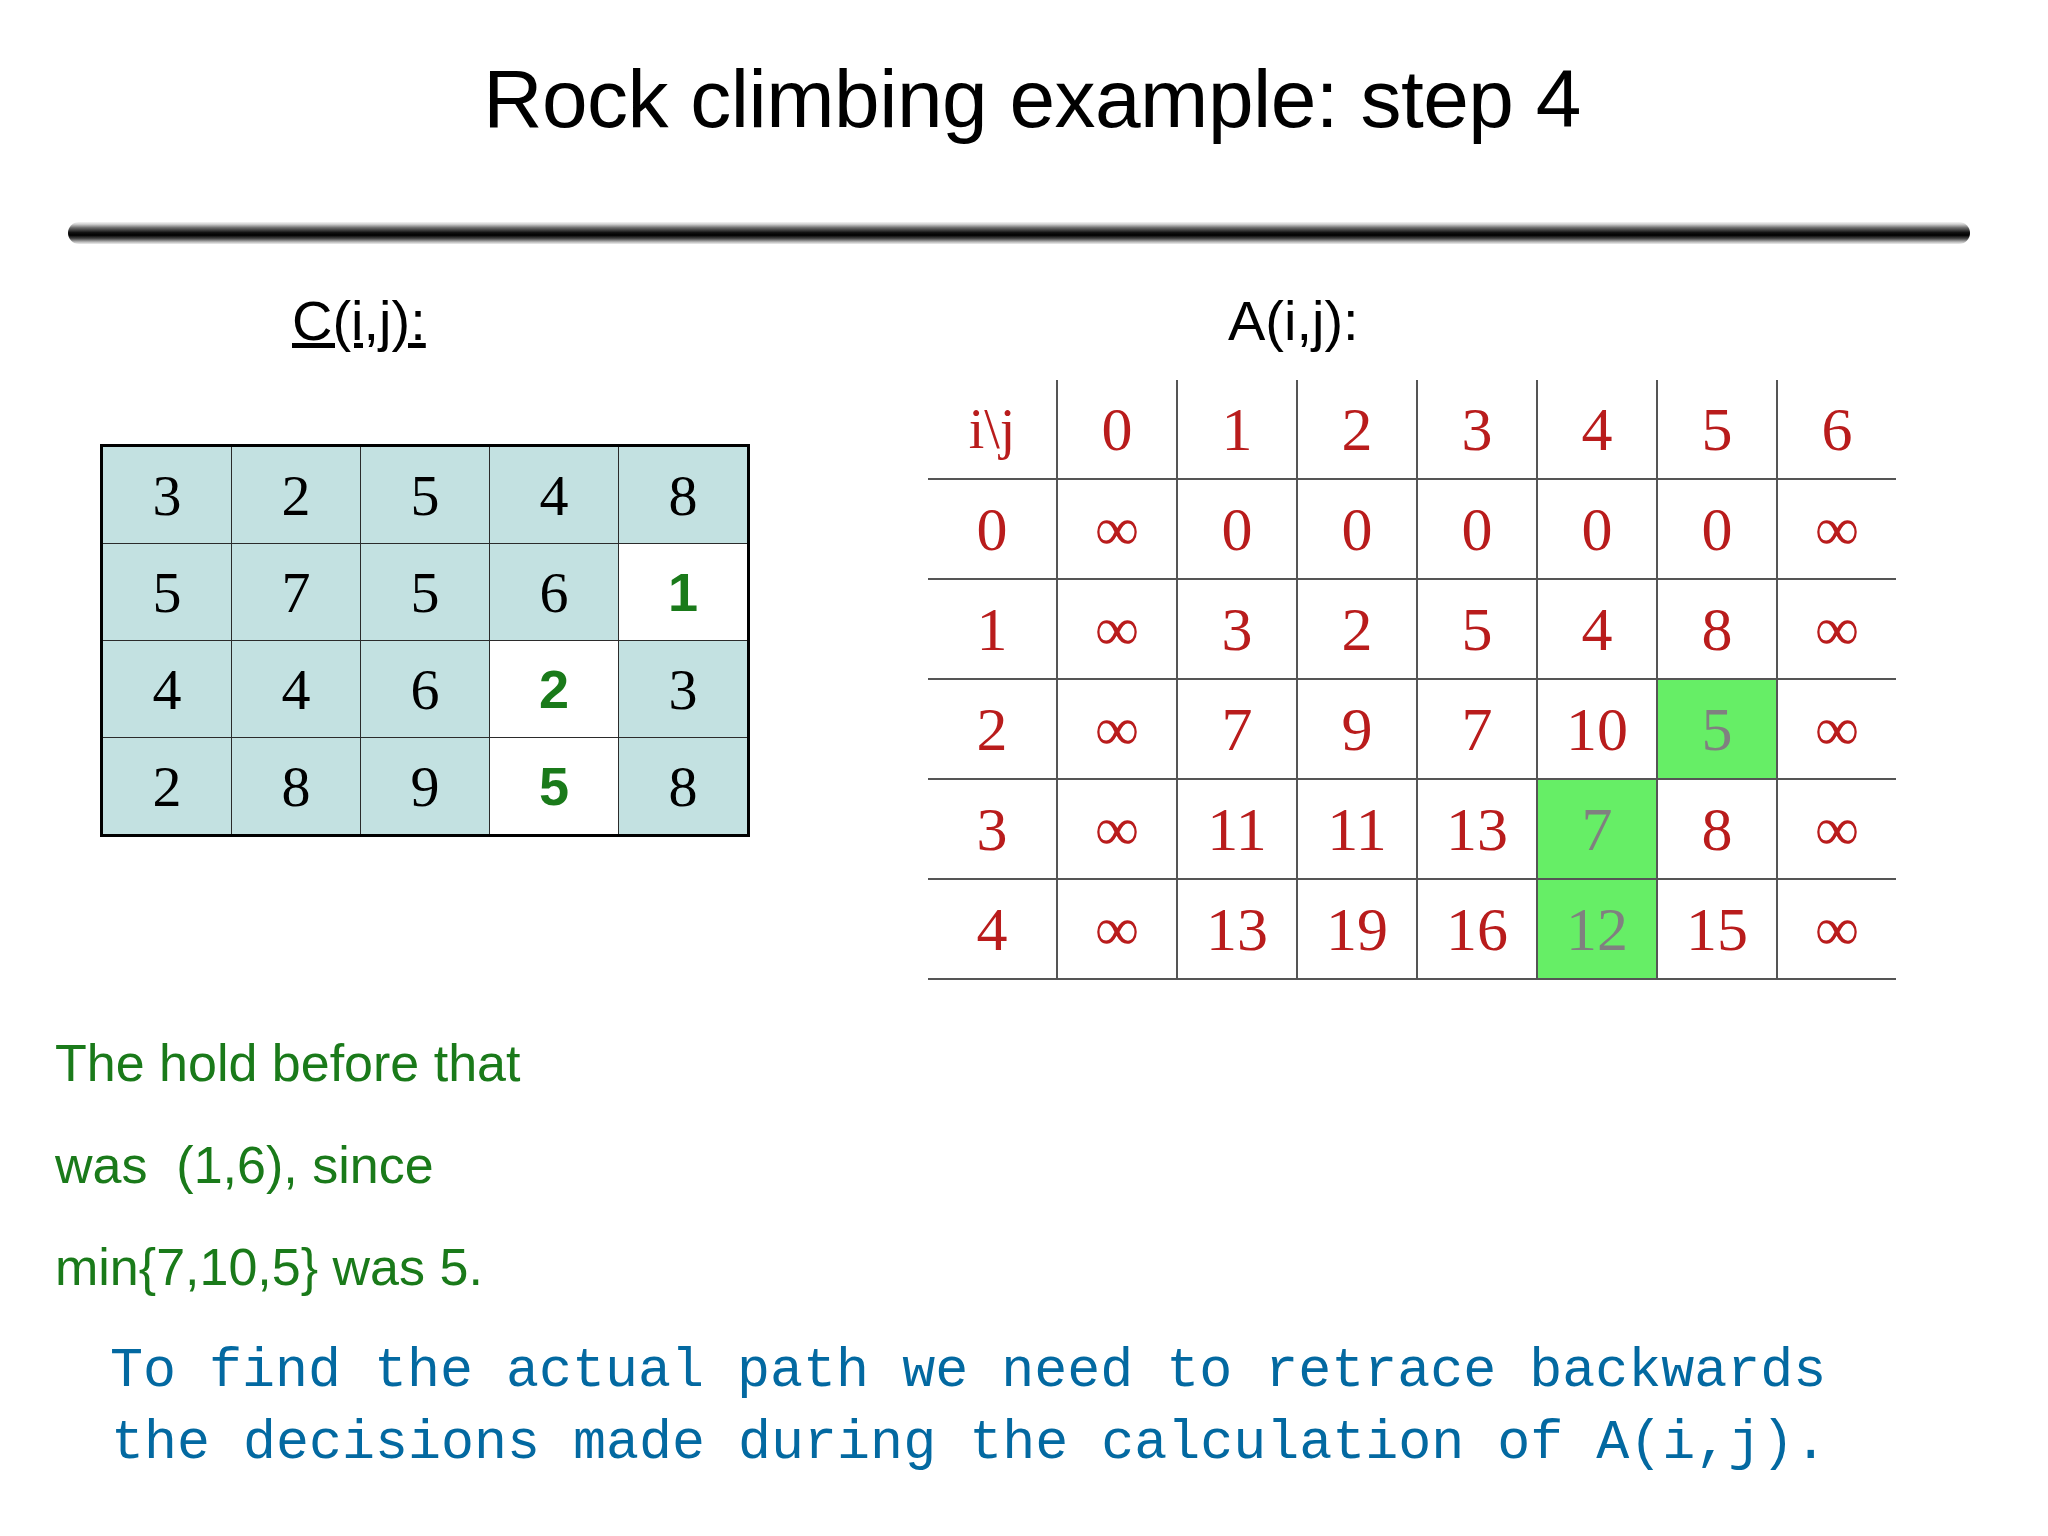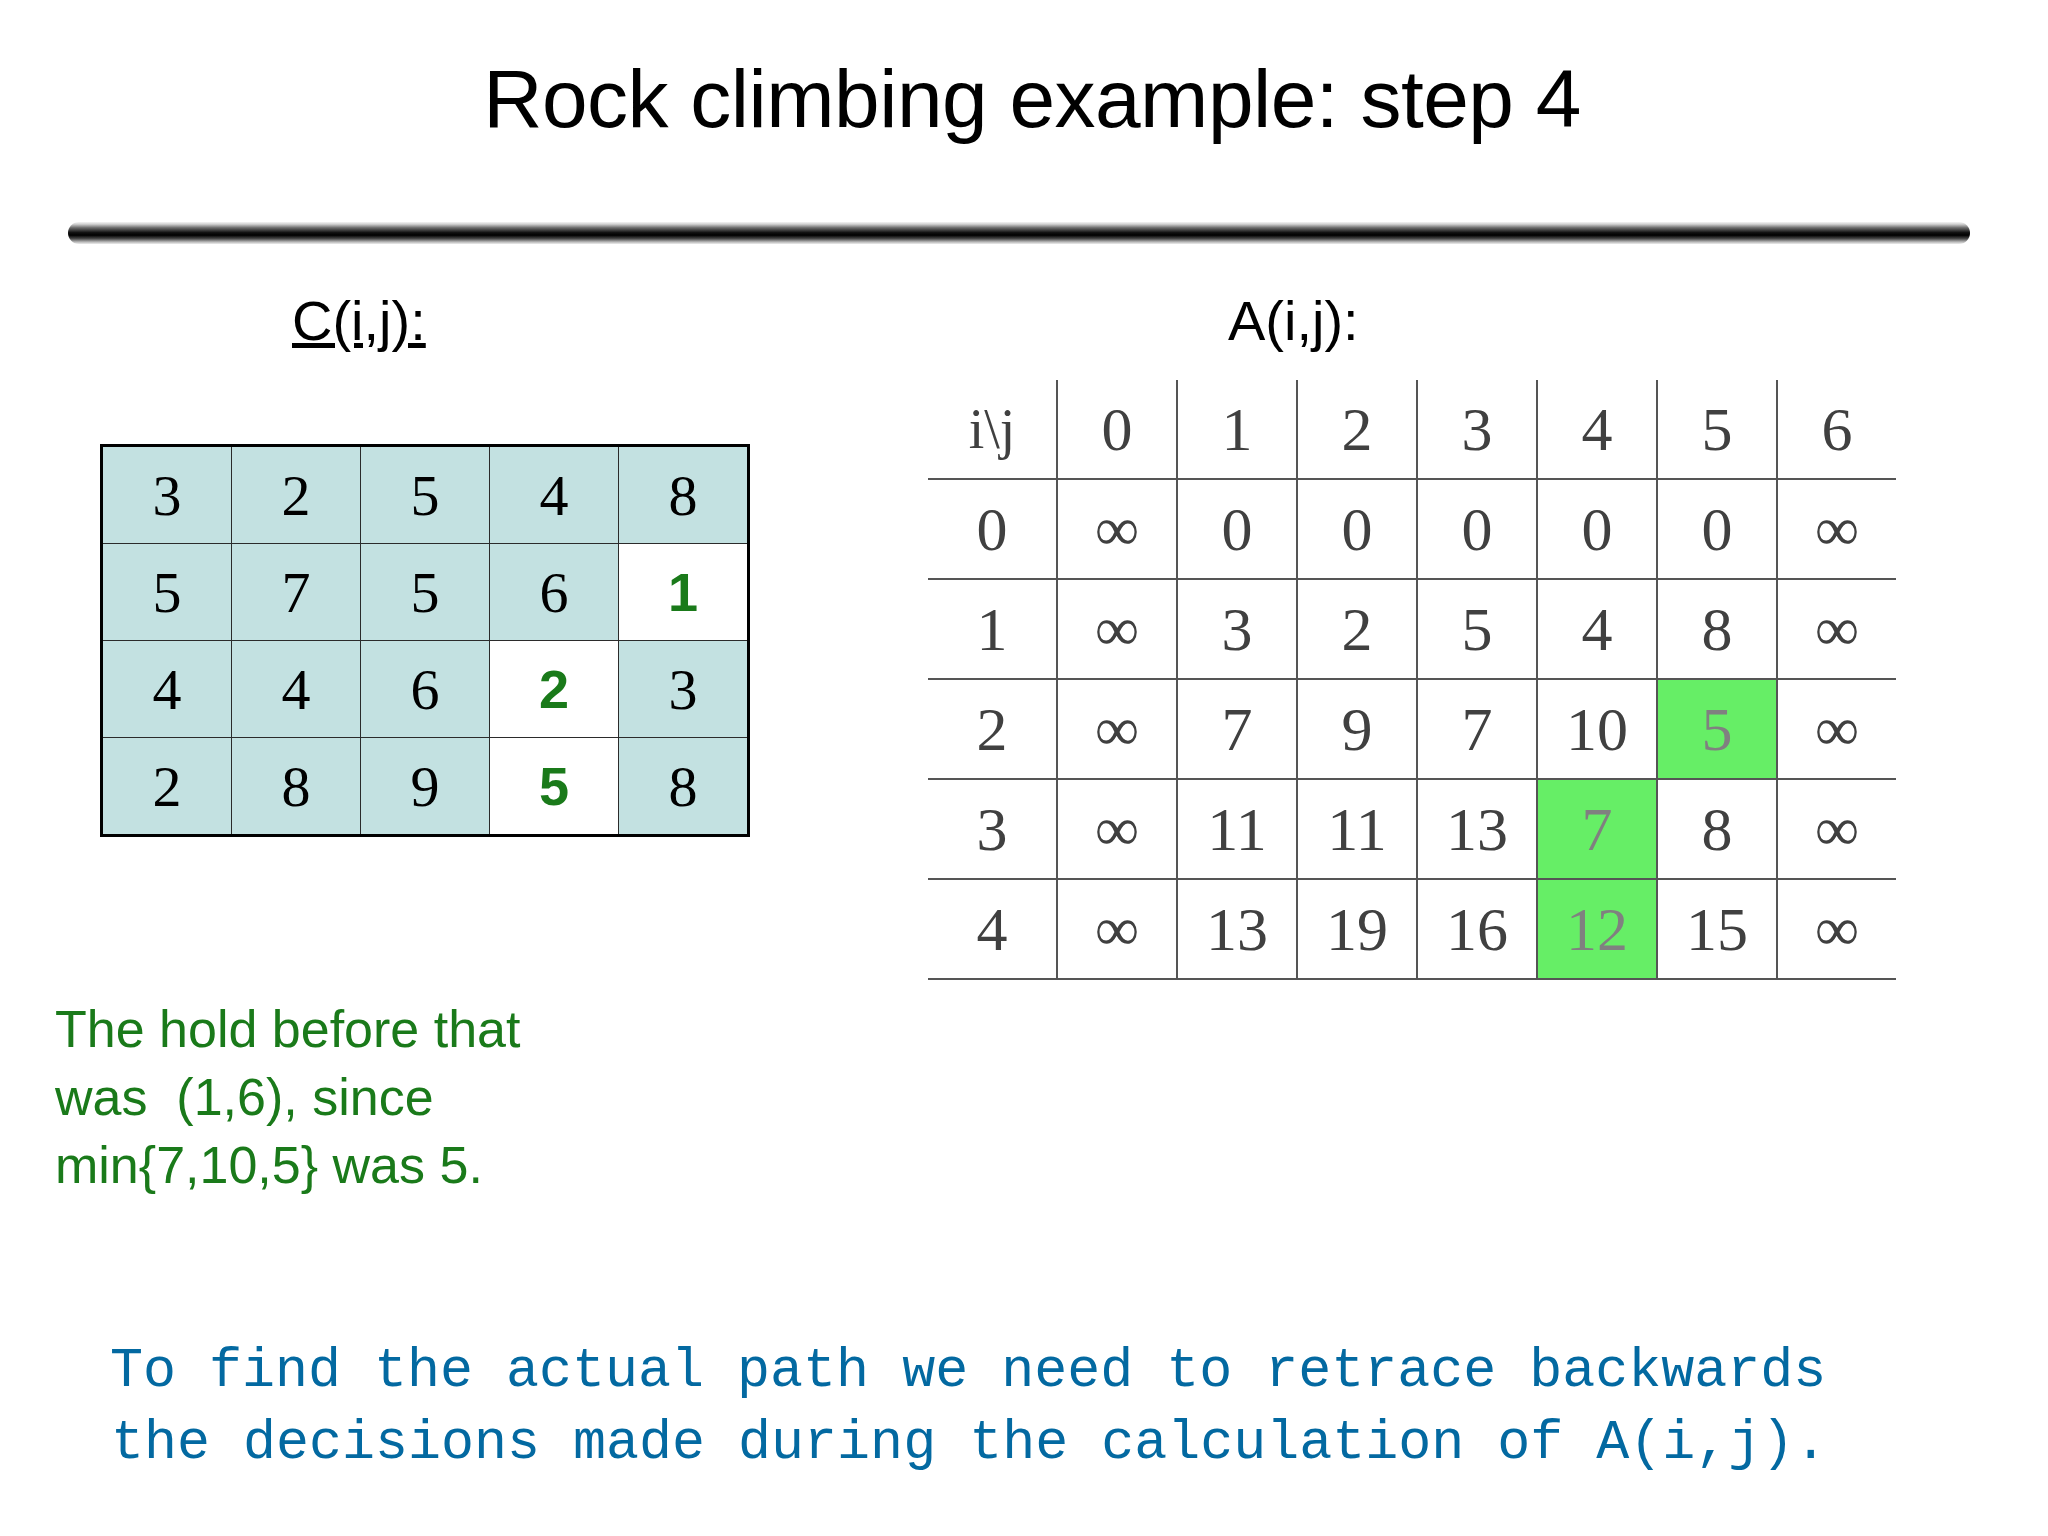--- a/index.html
+++ b/index.html
@@ -79,21 +79,21 @@
     left:928px; top:380px;
     border-collapse:collapse;
     table-layout:fixed;
   }
   #a-table td{
     width:118px; height:98px;
     text-align:center;
     vertical-align:middle;
     font-family:"Liberation Serif", serif;
     font-size:62px;
-    color:#404040;
+    color:#b91c1c;
     background:#ffffff;
     padding:0;
     border-left:2px solid #555555;
     border-right:2px solid #555555;
     border-top:2px solid #555555;
     border-bottom:2px solid #555555;
   }
   #a-table td.rowhead{
     width:128px;
     border-left:none;
@@ -115,21 +115,21 @@
   
   #green-note{
     position:absolute;
     left:55px; top:995px;
     width:640px;
     font-family:"Liberation Sans", sans-serif;
     font-size:52px;
     line-height:68px;
     color:#1a7a1a;
   }
-  #green-note div{ white-space:pre; }
+  #green-note div{ white-space:pre;margin-top:34px; }
 
   
   #bottom-note{
     position:absolute;
     left:110px; top:1336px;
     width:1830px;
     font-family:Liberation Mono, monospace;
     font-size:55px;
     line-height:72px;
     color:#0369a1;

